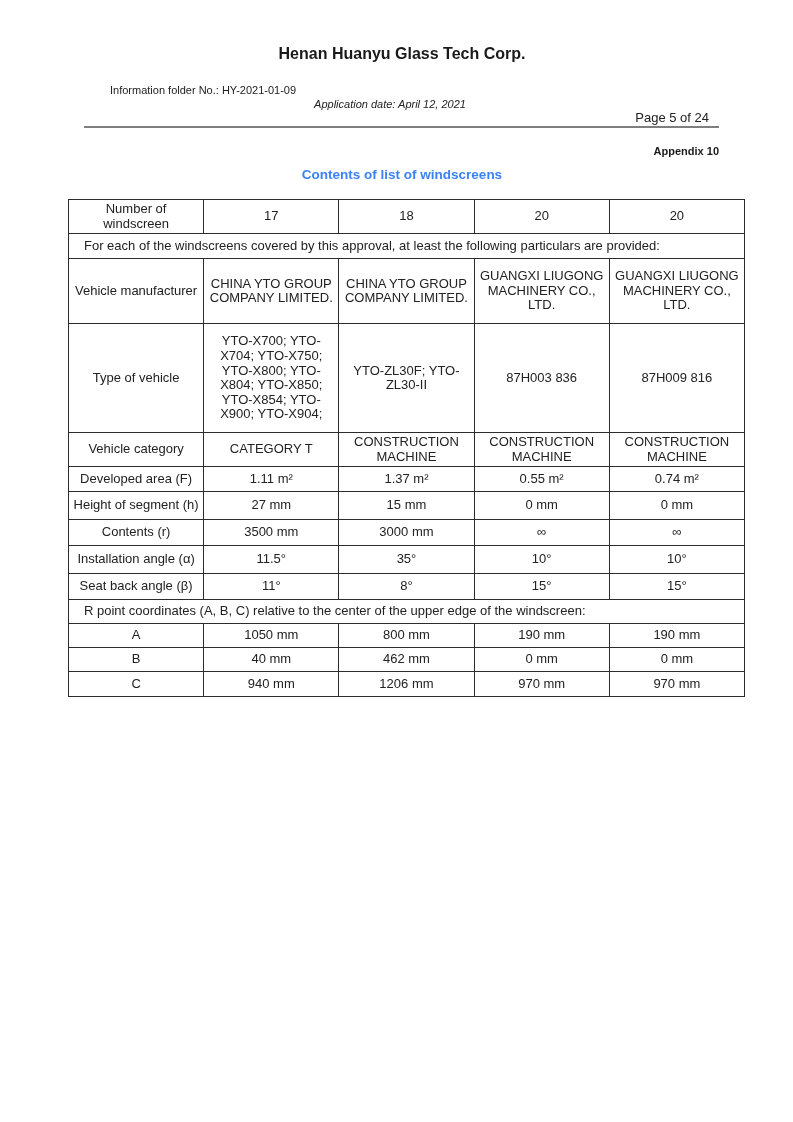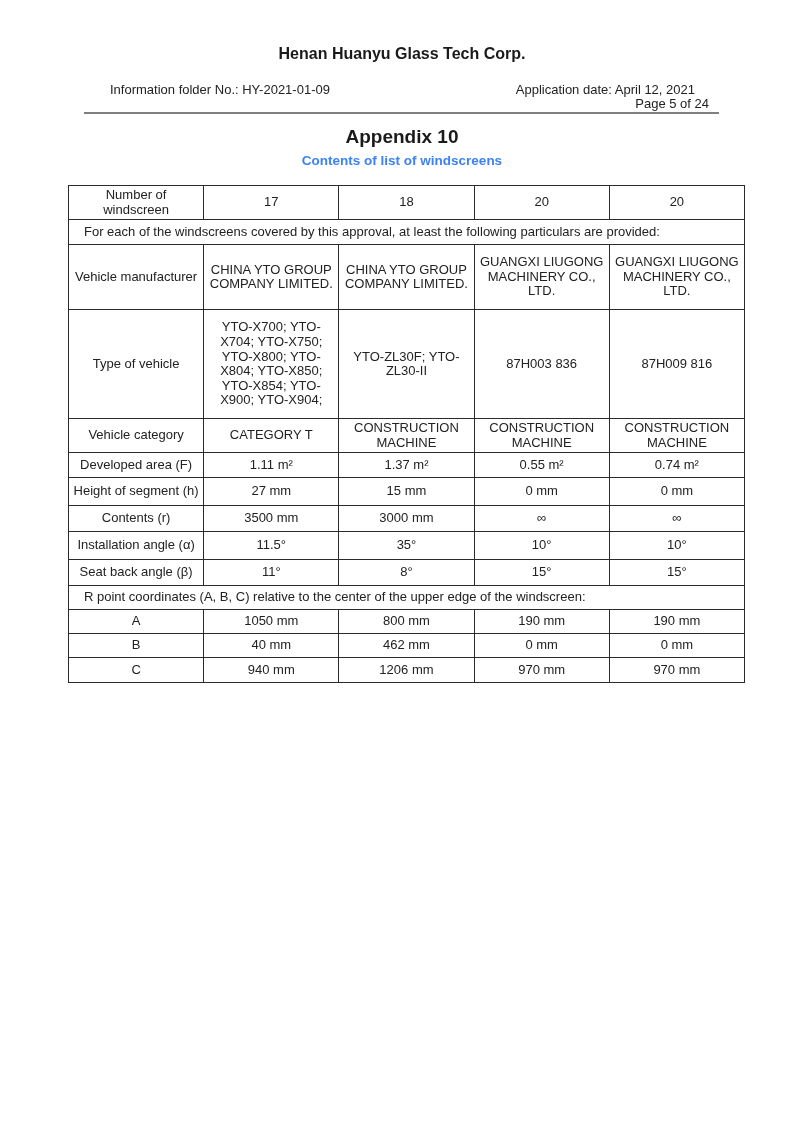--- a/index.html
+++ b/index.html
@@ -23,41 +23,42 @@
     font-size: 16px;
     font-weight: bold;
     text-align: center;
     line-height: 18px;
     color: #1a1a1a;
   }
   .info-row {
     display: flex;
     justify-content: space-between;
     margin-top: 20px;
-    font-size: 13px;
-    line-height: 14px;
+    font-size: 11px;
+    line-height: 14px;
+    flex-direction: column;
   }
   .info-left { margin-left: 25px; }
-  .info-right { margin-right: 24px; text-align: right; }
+  .info-right { margin-right: 24px; text-align: center; font-style: italic; }
   .page-line {
     text-align: right;
     font-size: 13px;
     line-height: 14px;
     margin-right: 10px;
   }
   .header-rule {
     border: none;
     border-top: 2px solid #7f7f7f;
     margin: 1px 0 0 -1px;
   }
   .appendix-title {
     margin: 16px 0 0 0;
-    font-size: 19px;
+    font-size: 11px;
     font-weight: bold;
-    text-align: center;
+    text-align: right;
     line-height: 14px;
     color: #1a1a1a;
   }
   .doc-subtitle {
     margin: 10px 0 0 0;
     font-size: 13.5px;
     font-weight: bold;
     text-align: center;
     line-height: 14px;
     color: #3b82f6;

